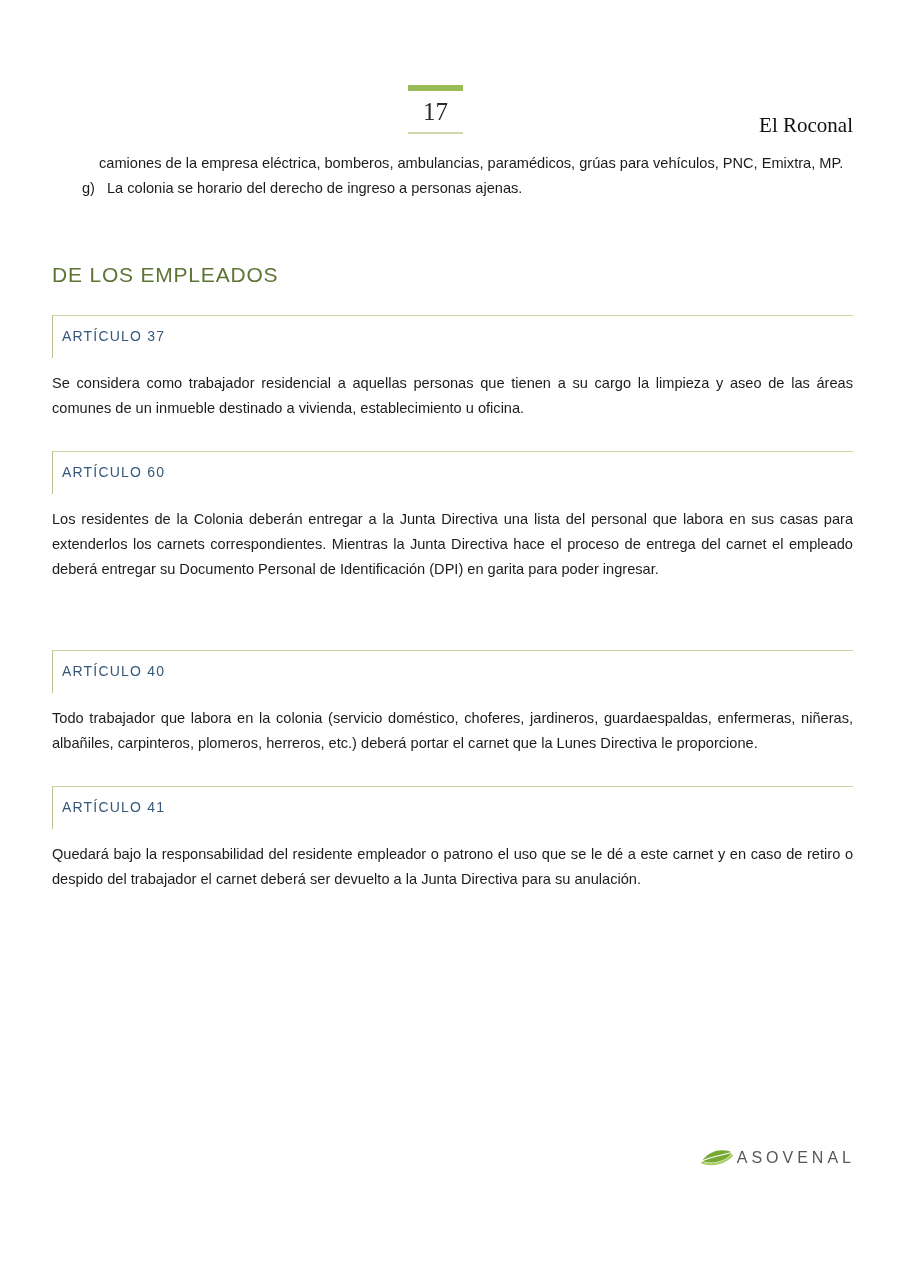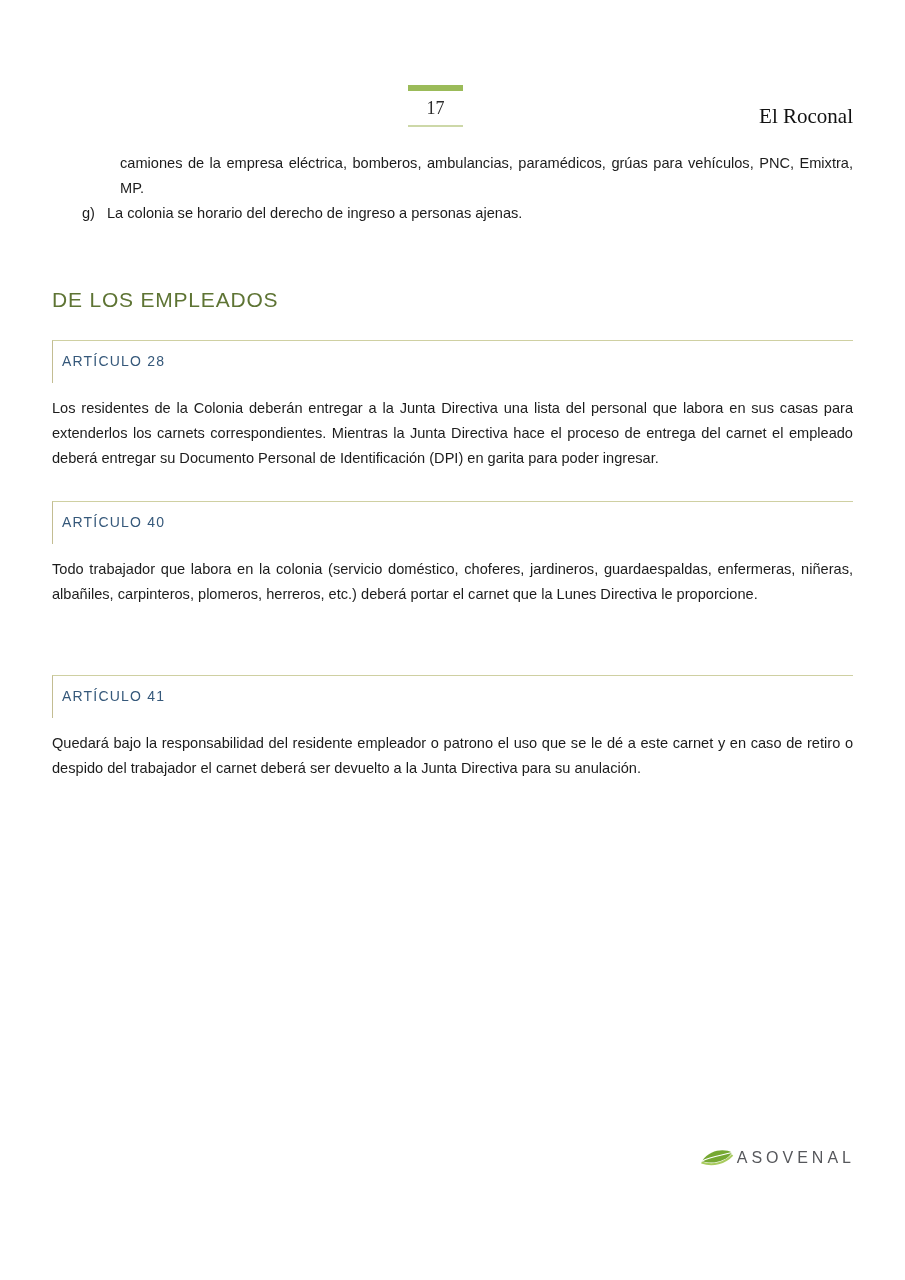--- a/index.html
+++ b/index.html
@@ -19,48 +19,48 @@
   .pagenum-block {
     position: absolute;
     left: 408px;
     top: 85px;
     width: 55px;
     text-align: center;
   }
   .pagenum-rule-top { height: 6px; background: #9bbb59; }
   .pagenum {
     font-family: "Liberation Serif", serif;
-    font-size: 18px;
+    font-size: 25px;
     color: #2b2b2b;
     padding: 7px 0 6px 0;
   }
   .pagenum-rule-bottom { height: 2px; background: #cdd8a8; }
 
   .doc-title {
     position: absolute;
     right: 52px;
-    top: 104px;
+    top: 113px;
     font-family: "Liberation Serif", serif;
     font-size: 21px;
     color: #111111;
   }
 
   
   .content {
     position: absolute;
     left: 52px;
     top: 0;
     width: 801px;
     padding-top: 151px;
     font-size: 14.6px;
     line-height: 25px;
   }
 
   .intro-cont {
-    margin-left: 68px;
+    margin-left: 47px;
     text-align: justify;
   }
   .intro-item {
     display: flex;
   }
   .intro-marker {
     width: 25px;
     margin-left: 30px;
     flex: 0 0 auto;
   }
@@ -124,24 +124,28 @@
     <p class="intro-cont">camiones de la empresa eléctrica, bomberos, ambulancias, paramédicos, grúas para vehículos, PNC, Emixtra, MP.</p>
 
     <div class="intro-item">
       <span class="intro-marker">g)</span>
       <span class="intro-text">La colonia se horario del derecho de ingreso a personas ajenas.</span>
     </div>
 
     <h1 class="section-title">DE LOS EMPLEADOS</h1>
 
     <div id="articles">
+  <section class="article">
+    <div class="article-heading">ARTÍCULO 37</div>
+    <p class="article-body">Se considera como trabajador residencial a aquellas personas que tienen a su cargo la limpieza y aseo de las áreas comunes de un inmueble destinado a vivienda, establecimiento u oficina.</p>
+  </section>
 
 
   <section class="article">
-    <div class="article-heading">ARTÍCULO 28</div>
+    <div class="article-heading">ARTÍCULO 60</div>
     <p class="article-body">Los residentes de la Colonia deberán entregar a la Junta Directiva una lista del personal que labora en sus casas para extenderlos los carnets correspondientes. Mientras la Junta Directiva hace el proceso de entrega del carnet el empleado deberá entregar su Documento Personal de Identificación (DPI) en garita para poder ingresar.</p>
   </section>
 
   <section class="article">
     <div class="article-heading">ARTÍCULO 40</div>
     <p class="article-body">Todo trabajador que labora en la colonia (servicio doméstico, choferes, jardineros, guardaespaldas, enfermeras, niñeras, albañiles, carpinteros, plomeros, herreros, etc.) deberá portar el carnet que la Lunes Directiva le proporcione.</p>
   </section>
 
   <section class="article">
     <div class="article-heading">ARTÍCULO 41</div>

